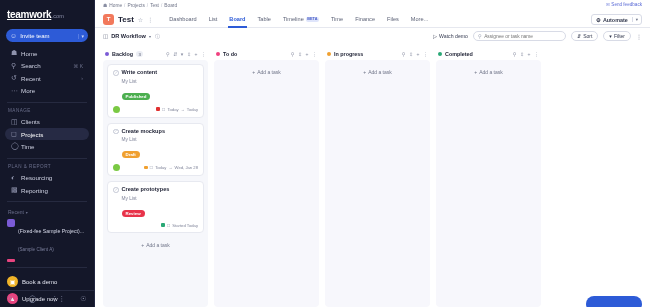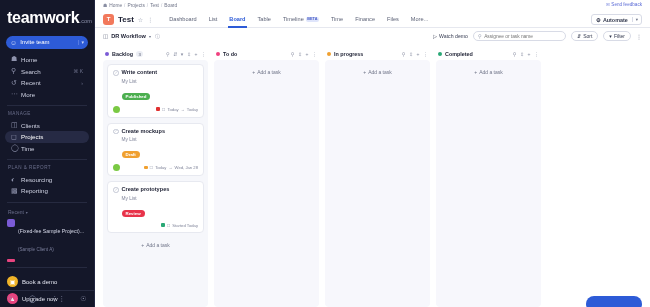--- a/index.html
+++ b/index.html
@@ -17,21 +17,21 @@
     background: #141729;
     display: flex; flex-direction: column;
     flex: 0 0 95px;
     position: relative;
     border-right: 1px solid #222640;
   }
   .brand {
     padding: 9px 0 7px 7px;
     display: flex; align-items: baseline;
   }
-  .brand-main { color: #fff; font-size: 16px; font-weight: bold; letter-spacing: -0.3px; }
+  .brand-main { color: #fff; font-size: 10px; font-weight: bold; letter-spacing: -0.3px; text-decoration: underline; }
   .brand-suffix { color: #8f93ad; font-size: 5.5px; margin-left: 0.5px; }
 
   .invite-btn {
     margin: 2px 6px 5px 6px;
     height: 14px;
     background: #2d5bd7;
     border-radius: 8px;
     display: flex; align-items: center;
     padding: 0 4px;
     cursor: pointer;

